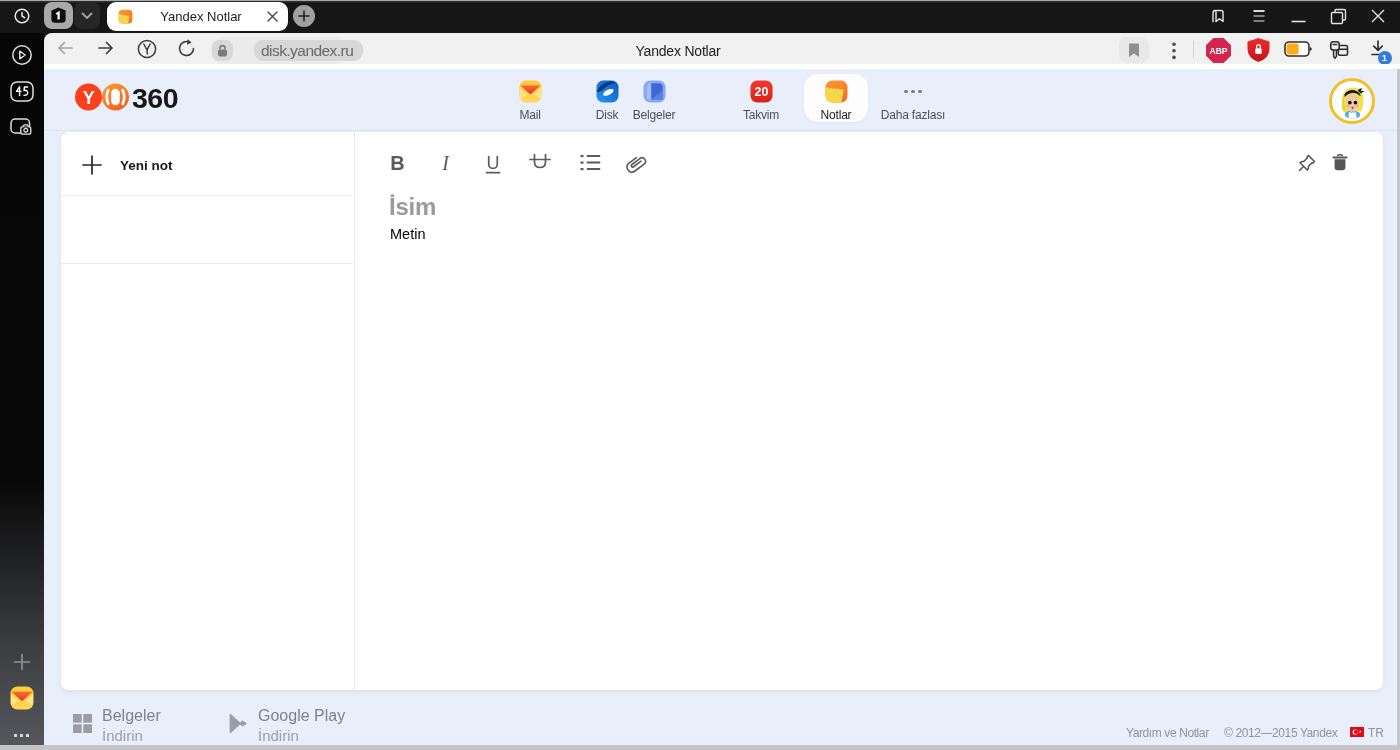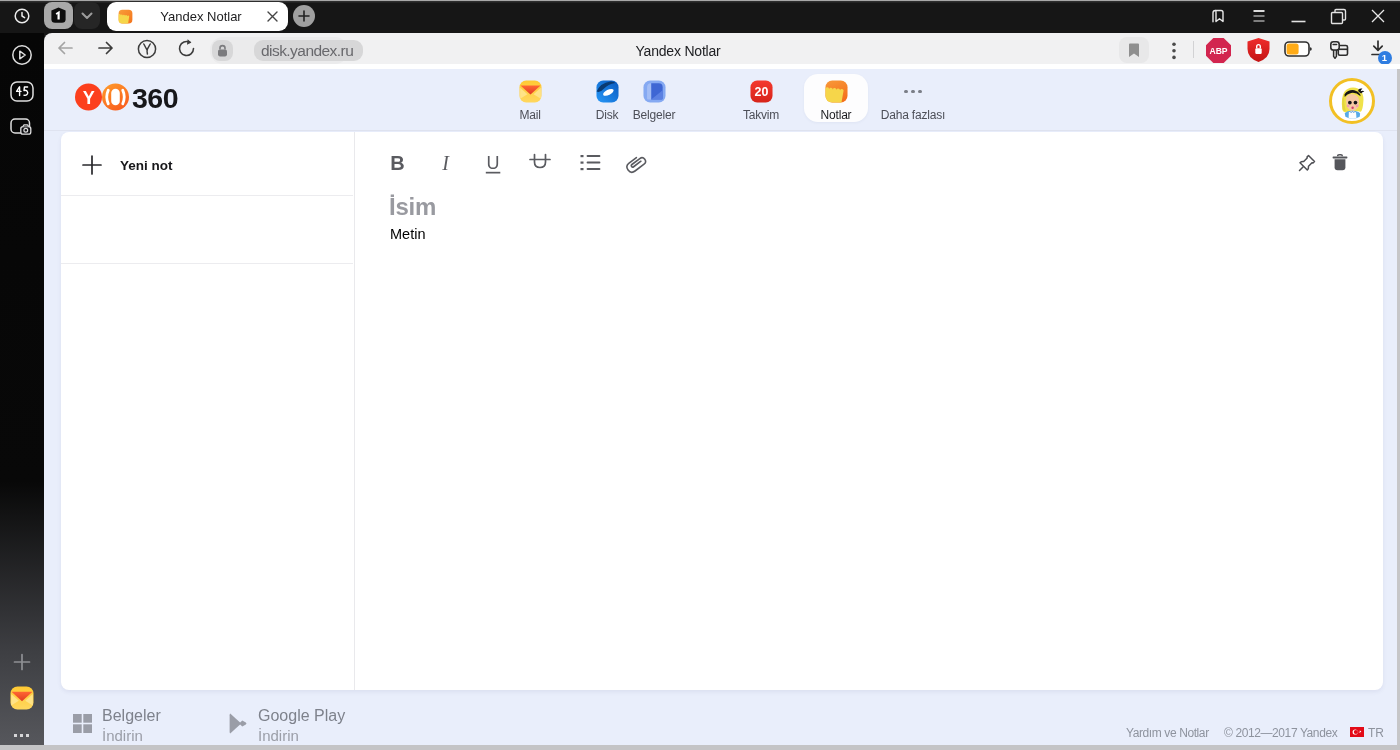--- a/index.html
+++ b/index.html
@@ -441,21 +441,21 @@
         <path d="M1.2 0.6 L12.2 10.5 L1.2 20.4 Q0.6 19.8 0.6 18.8 V2.2 Q0.6 1.2 1.2 0.6 Z"></path>
         <path d="M2.8 0.3 L13.2 9.6 L10.9 11.7 L2 0.1 Q2.4 0.1 2.8 0.3 Z" opacity="0"></path>
         <path d="M13.3 7.6 L16.8 9.6 Q18.2 10.5 16.8 11.4 L13.3 13.4 L10.1 10.5 Z"></path>
       </g>
     </svg>
     <div class="abs" style="left:214px;top:17px">
       <div class="ftitle">Google Play</div>
       <div class="fsub">İndirin</div>
     </div>
     <div class="abs fright" style="left:1082px;top:36px;letter-spacing:-0.4px">Yardım ve Notlar</div>
-    <div class="abs fright" style="left:1180px;top:36px;letter-spacing:-0.4px">© 2012—2017 Yandex</div>
+    <div class="abs fright" style="left:1180px;top:36px;letter-spacing:-0.4px">© 2012—2015 Yandex</div>
     <svg class="abs" style="left:1306px;top:37px" width="14" height="10" viewBox="0 0 14 10">
       <rect width="14" height="10" fill="#e30a17"></rect>
       <circle cx="5.2" cy="5" r="2.6" fill="#fff"></circle>
       <circle cx="5.9" cy="5" r="2.1" fill="#e30a17"></circle>
       <path d="M8.2 5 L10.4 5.75 L10.4 4.25 Z M9.1 5 l1.9 -1.4 l-0.7 2.8 l-0.7 -2.8 l1.9 1.4 Z" fill="#fff"></path>
     </svg>
     <div class="abs fright" style="left:1324px;top:36px">TR</div>
   </div>
 </div>
 

